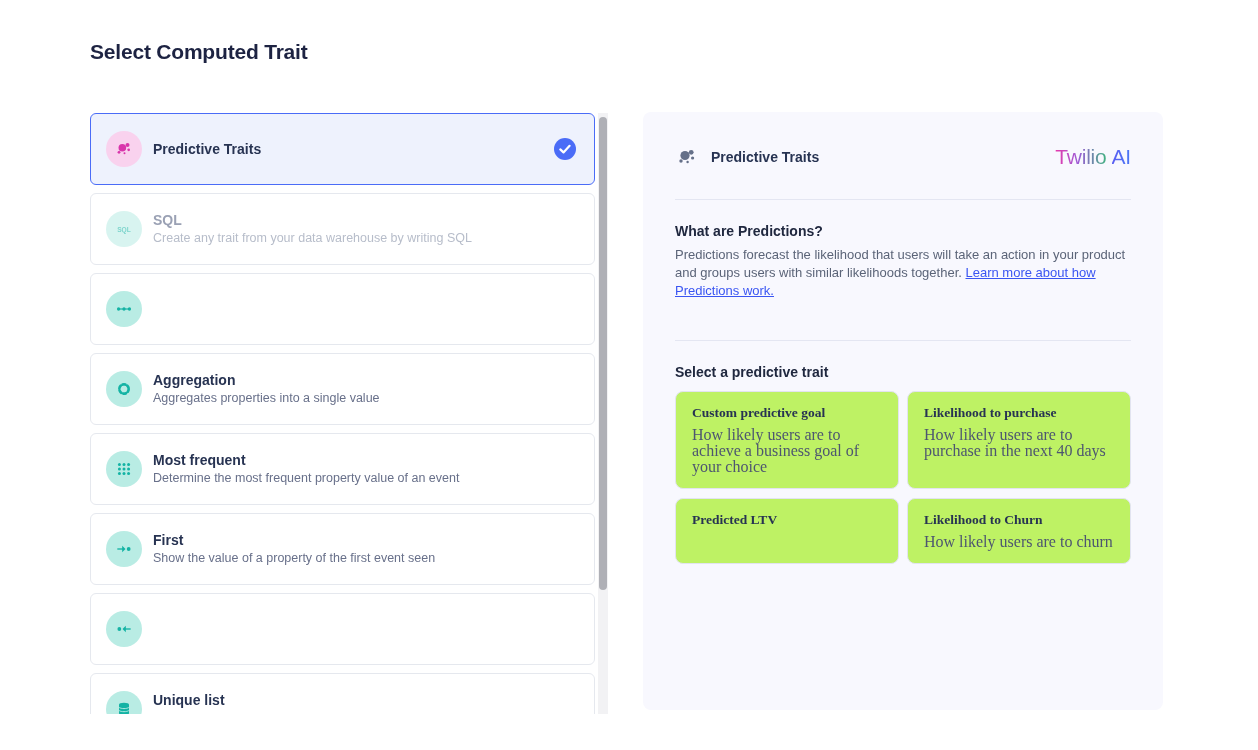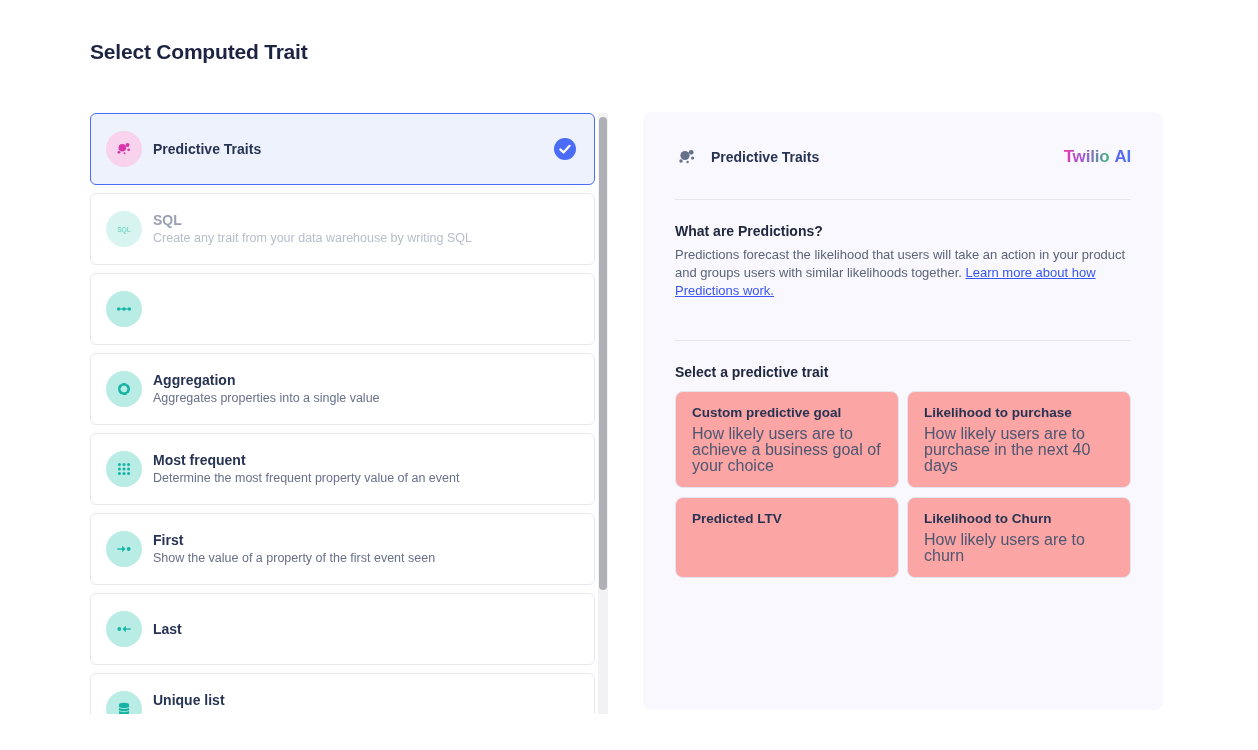--- a/index.html
+++ b/index.html
@@ -34,34 +34,34 @@
                background:#f2f2f4; }
   .scroll-thumb { position:absolute; left:1px; top:4px; width:8px; height:473px;
                   background:#afb0b6; border-radius:4px; }
 
   
   .detail-panel { position:absolute; left:643px; top:112px; width:520px; height:598px;
                   background:var(--panel-bg); border-radius:8px; padding:0 32px; }
   .panel-header { display:flex; align-items:center; padding-top:33px; }
   .panel-header .hdr-icon { width:24px; height:24px; color:#657089; flex:none; display:flex; }
   .panel-title { margin-left:12px; font-size:14px; font-weight:700; color:#273352; }
-  .brand { margin-left:auto; font-size:17px; font-weight:700; letter-spacing:-0.2px; }
+  .brand { margin-left:auto; font-size:21px; font-weight:400; letter-spacing:-0.2px; }
   .brand-twilio { background:linear-gradient(90deg, var(--twilio-pink), #9c5bd6 45%, var(--twilio-green));
                   -webkit-background-clip:text; background-clip:text; color:transparent; }
   .brand-ai { margin-left:5px;
               background:linear-gradient(90deg, var(--ai-blue), #4a78f5);
               -webkit-background-clip:text; background-clip:text; color:transparent; }
   .divider { border:none; border-top:1px solid #e4e6f2; margin-top:30px; }
   .section-heading { font-size:14px; font-weight:700; color:#20283f; margin-top:23px; }
   .about-text { margin-top:7px; font-size:13px; line-height:18px; color:#5b6478; max-width:456px; }
   .learn-link { color:var(--link-blue); text-decoration:underline; cursor:pointer; }
   .divider.second { margin-top:40px; }
   .cards { margin-top:11px; display:grid; grid-template-columns:1fr 1fr; column-gap:8px; row-gap:9px; }
-  .pred-card { background:#fca5a5; border:1px solid #e2e4f0; border-radius:8px;
-               padding:13px 16px; cursor:pointer; }
+  .pred-card { background:#bef264; border:1px solid #e2e4f0; border-radius:8px;
+               padding:13px 16px; cursor:pointer;font-family:Liberation Serif, serif; }
   .pred-card .card-title { font-size:13.5px; font-weight:700; color:#273352; }
   .pred-card .card-desc  { margin-top:6px; font-size:16px; line-height:16px; color:#4d5670; }
 </style>
 </head>
 <body>
 
 <div class="page">
 
   <h1 class="page-title">Select Computed Trait</h1>
 
@@ -150,21 +150,20 @@
       </div>
       <div class="trait-item">
         <span class="trait-icon">
           <svg width="20" height="20" viewBox="0 0 24 24" fill="currentColor">
             <rect x="12" y="11.2" width="8" height="1.6"></rect>
             <path d="M14.2 8.2 L10.2 12 L14.2 15.8 Z"></path>
             <circle cx="6.4" cy="12" r="2.3"></circle>
           </svg>
         </span>
         <span class="trait-texts">
-          <span class="trait-title">Last</span>
         </span>
       </div>
       <div class="trait-item">
         <span class="trait-icon">
           <svg width="20" height="20" viewBox="0 0 24 24" fill="currentColor">
             <path d="M12 4.6c-3.5 0-6 .95-6 2.2v10.4c0 1.25 2.5 2.2 6 2.2s6-.95 6-2.2V6.8c0-1.25-2.5-2.2-6-2.2z"></path>
             <path d="M6.2 10.2c1.3.85 3.4 1.3 5.8 1.3s4.5-.45 5.8-1.3" fill="none" stroke="var(--teal-bg)" stroke-width="1.1"></path>
             <path d="M6.2 13.9c1.3.85 3.4 1.3 5.8 1.3s4.5-.45 5.8-1.3" fill="none" stroke="var(--teal-bg)" stroke-width="1.1"></path>
           </svg>
         </span>

